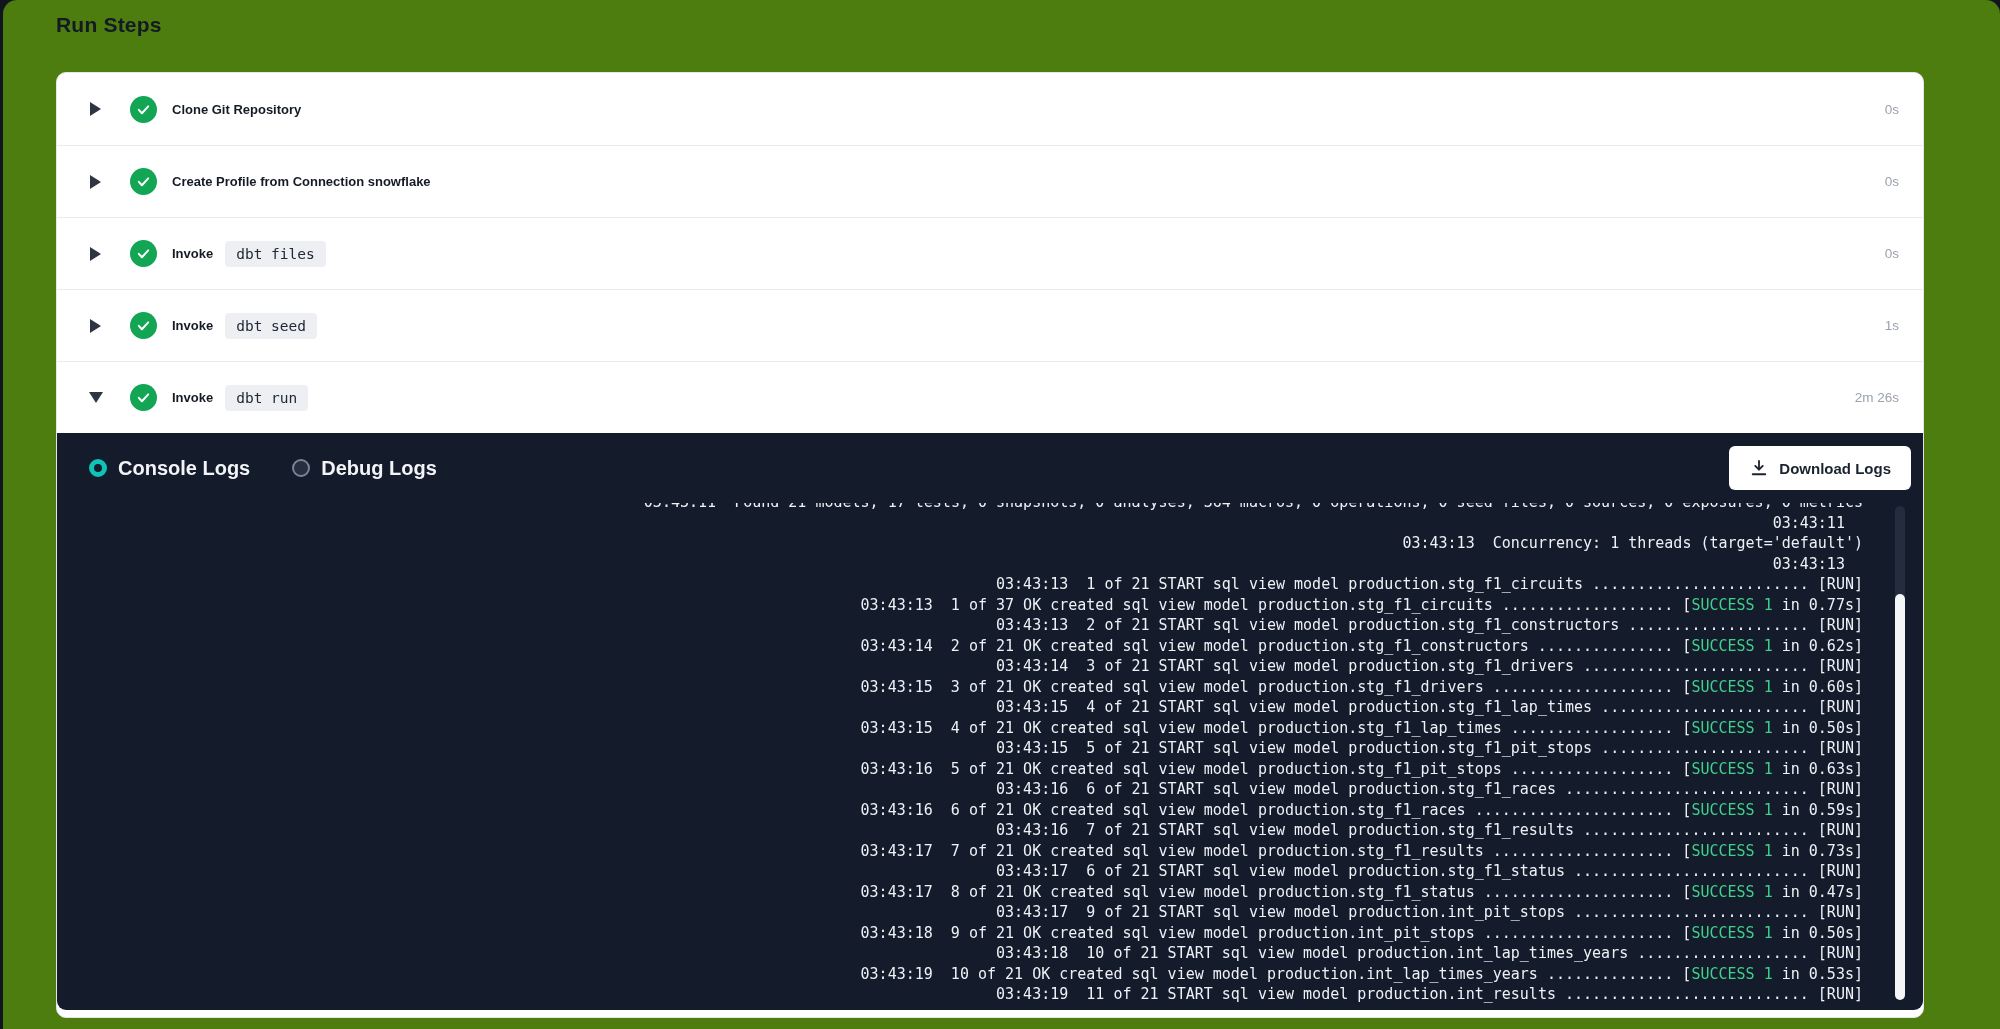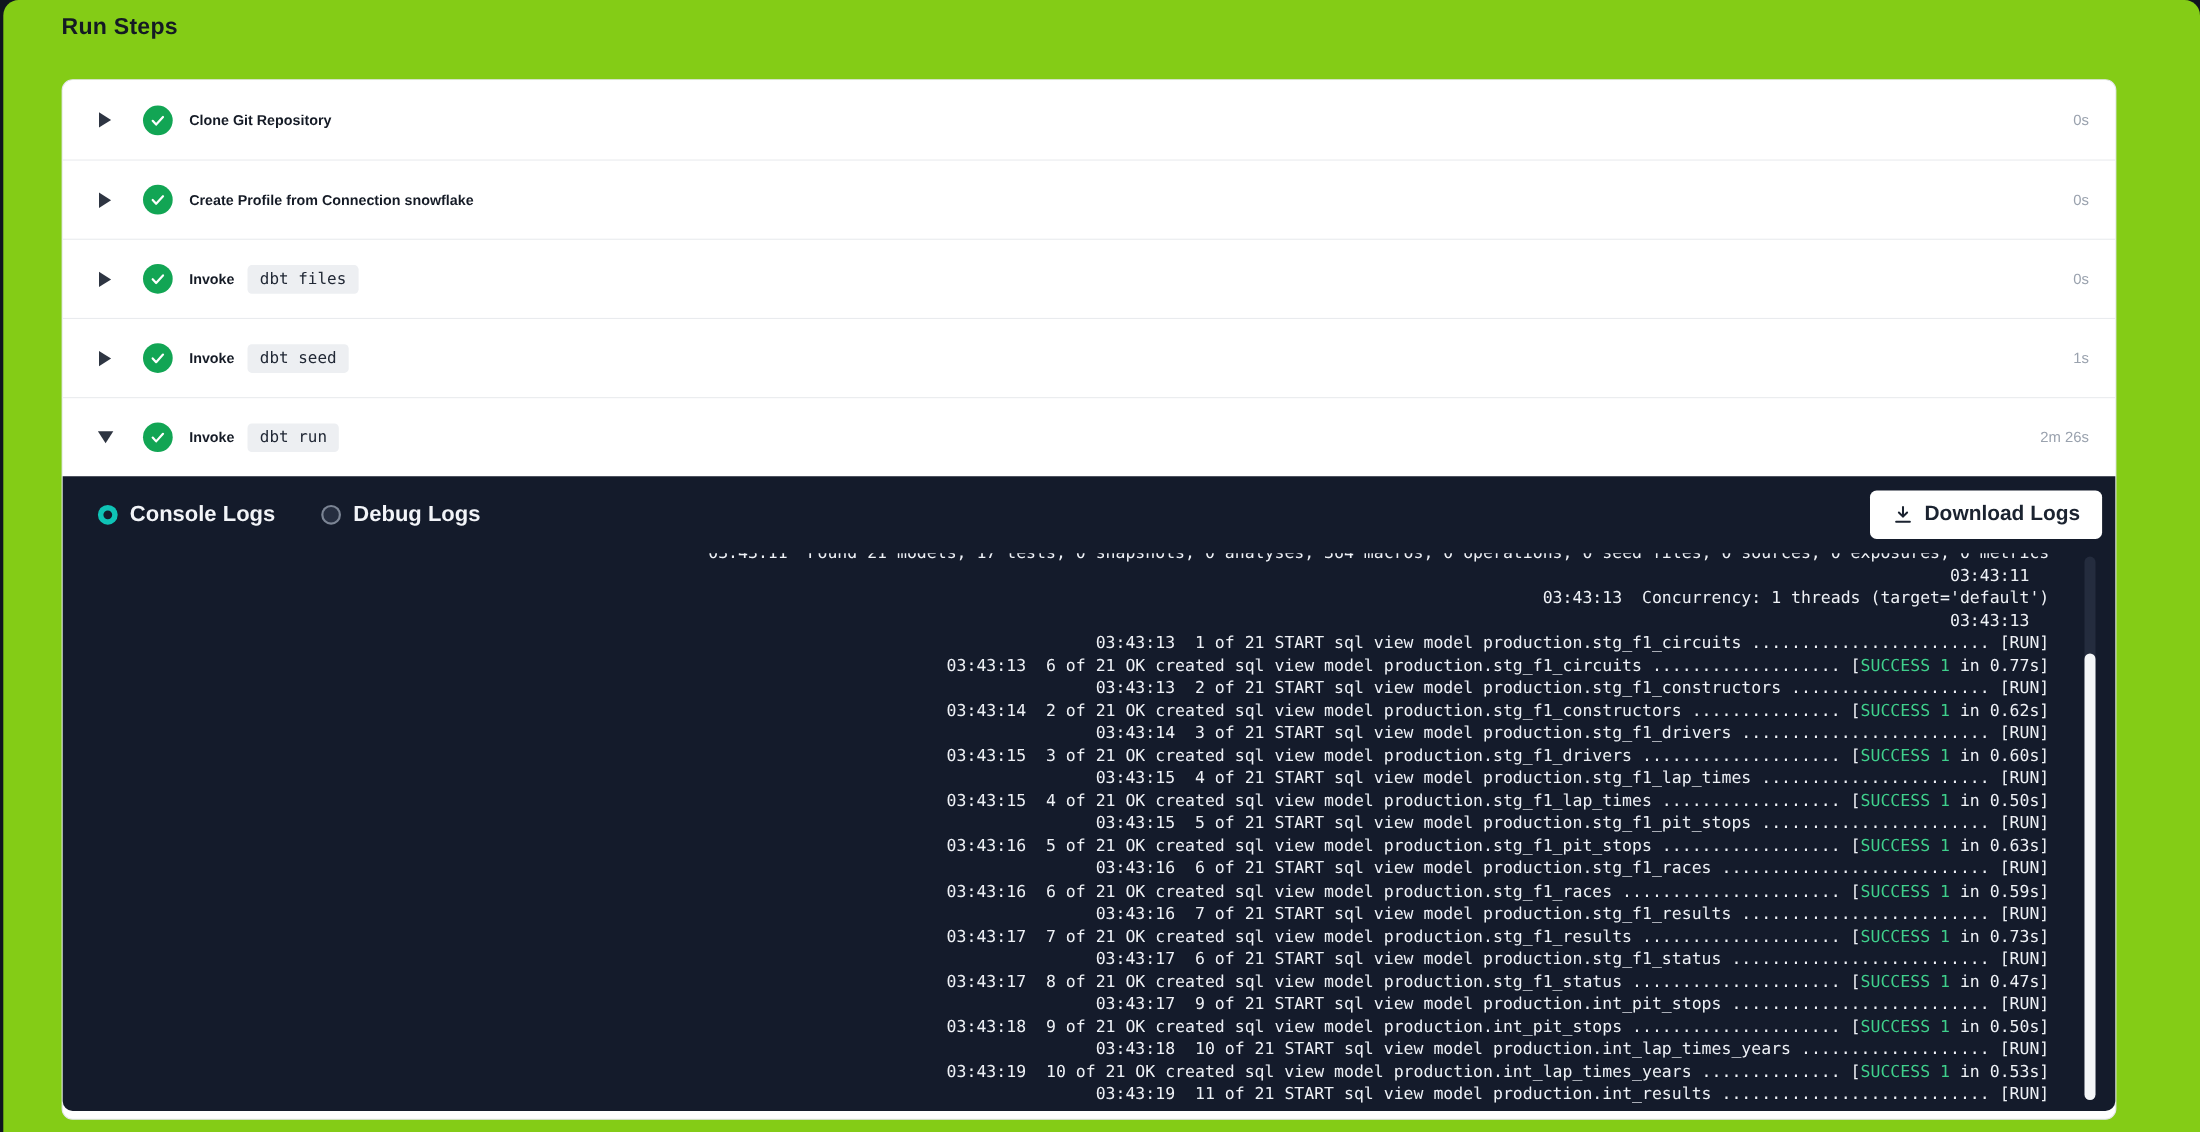--- a/index.html
+++ b/index.html
@@ -12,21 +12,21 @@
   }
   *{box-sizing:border-box;}
   html,body{margin:0;padding:0;}
   body{
     width:2000px;height:1029px;overflow:hidden;
     background:#10151f;
     font-family:"Liberation Sans", sans-serif;
   }
   .page{
     position:absolute;left:3px;top:0;width:1997px;height:1029px;
-    background:#84cc16;border-radius:14px 14px 0 0;overflow:hidden;
+    background:#4d7c0f;border-radius:14px 14px 0 0;overflow:hidden;
   }
   .content{padding:13px 76px 0 53px;}
   .page-title{
     font-size:21px;font-weight:700;color:#141a24;margin:0 0 35px 0;letter-spacing:.2px;
   }
   .steps{
     border:1px solid var(--border);border-radius:10px;background:#fff;
   }
   .step-row{
     display:flex;align-items:center;height:72px;padding:0 24px 0 32px;
@@ -52,21 +52,21 @@
   }
   .console-topbar{display:flex;align-items:center;height:70px;padding:0 12px 0 32px;}
   .radio-group{display:flex;align-items:center;gap:11px;margin-right:42px;cursor:pointer;}
   .radio{width:18px;height:18px;border-radius:50%;flex:none;}
   .radio.sel{border:5px solid var(--teal);background:transparent;}
   .radio.unsel{border:2px solid #7b8494;background:#262e40;}
   .radio-label{font-size:20px;font-weight:700;color:#f2f4f8;}
   .download-btn{
     margin-left:auto;display:flex;align-items:center;gap:10px;
     background:#ffffff;border:none;border-radius:6px;height:44px;padding:0 20px;
-    font-family:"Liberation Sans", sans-serif;font-size:19px;font-weight:600;color:#1b2330;cursor:pointer;
+    font-family:"Liberation Sans", sans-serif;font-size:15px;font-weight:600;color:#1b2330;cursor:pointer;
   }
   .log-area{position:relative;height:501px;overflow:hidden;padding:0 60px 0 32px;text-align:right;}
   .log-line{
     white-space:pre;font-family:"DejaVu Sans Mono", monospace;
     font-size:15px;line-height:20.5px;color:#eef1f6;
   }
   .log-line .ok{color:var(--ok);}
   .log-lines > .log-line:first-child{margin-top:-11px;}
   .scroll-track{position:absolute;right:18px;top:3px;height:494px;width:10px;background:#242c3e;border-radius:5px;}
   .scroll-thumb{position:absolute;top:88px;left:0;width:10px;height:406px;background:#f4f6f8;border-radius:5px;cursor:grab;}
@@ -168,21 +168,21 @@
             <span>Download Logs</span>
           </button>
         </div>
         <div class="log-area">
           <div class="log-lines">
               <div class="log-line"><span>03:43:11</span><span>  Found 21 models, 17 tests, 0 snapshots, 0 analyses, 364 macros, 0 operations, 0 seed files, 0 sources, 0 exposures, 0 metrics</span></div>
               <div class="log-line"><span>03:43:11</span><span>  </span></div>
               <div class="log-line"><span>03:43:13</span><span>  Concurrency: 1 threads (target='default')</span></div>
               <div class="log-line"><span>03:43:13</span><span>  </span></div>
               <div class="log-line"><span>03:43:13</span><span>  1 of 21 START sql view model production.stg_f1_circuits ........................</span><span> [RUN]</span></div>
-              <div class="log-line"><span>03:43:13</span><span>  6 of 21 OK created sql view model production.stg_f1_circuits ...................</span><span> [</span><span class="ok">SUCCESS 1</span><span> in 0.77s]</span></div>
+              <div class="log-line"><span>03:43:13</span><span>  1 of 37 OK created sql view model production.stg_f1_circuits ...................</span><span> [</span><span class="ok">SUCCESS 1</span><span> in 0.77s]</span></div>
               <div class="log-line"><span>03:43:13</span><span>  2 of 21 START sql view model production.stg_f1_constructors ....................</span><span> [RUN]</span></div>
               <div class="log-line"><span>03:43:14</span><span>  2 of 21 OK created sql view model production.stg_f1_constructors ...............</span><span> [</span><span class="ok">SUCCESS 1</span><span> in 0.62s]</span></div>
               <div class="log-line"><span>03:43:14</span><span>  3 of 21 START sql view model production.stg_f1_drivers .........................</span><span> [RUN]</span></div>
               <div class="log-line"><span>03:43:15</span><span>  3 of 21 OK created sql view model production.stg_f1_drivers ....................</span><span> [</span><span class="ok">SUCCESS 1</span><span> in 0.60s]</span></div>
               <div class="log-line"><span>03:43:15</span><span>  4 of 21 START sql view model production.stg_f1_lap_times .......................</span><span> [RUN]</span></div>
               <div class="log-line"><span>03:43:15</span><span>  4 of 21 OK created sql view model production.stg_f1_lap_times ..................</span><span> [</span><span class="ok">SUCCESS 1</span><span> in 0.50s]</span></div>
               <div class="log-line"><span>03:43:15</span><span>  5 of 21 START sql view model production.stg_f1_pit_stops .......................</span><span> [RUN]</span></div>
               <div class="log-line"><span>03:43:16</span><span>  5 of 21 OK created sql view model production.stg_f1_pit_stops ..................</span><span> [</span><span class="ok">SUCCESS 1</span><span> in 0.63s]</span></div>
               <div class="log-line"><span>03:43:16</span><span>  6 of 21 START sql view model production.stg_f1_races ...........................</span><span> [RUN]</span></div>
               <div class="log-line"><span>03:43:16</span><span>  6 of 21 OK created sql view model production.stg_f1_races ......................</span><span> [</span><span class="ok">SUCCESS 1</span><span> in 0.59s]</span></div>

